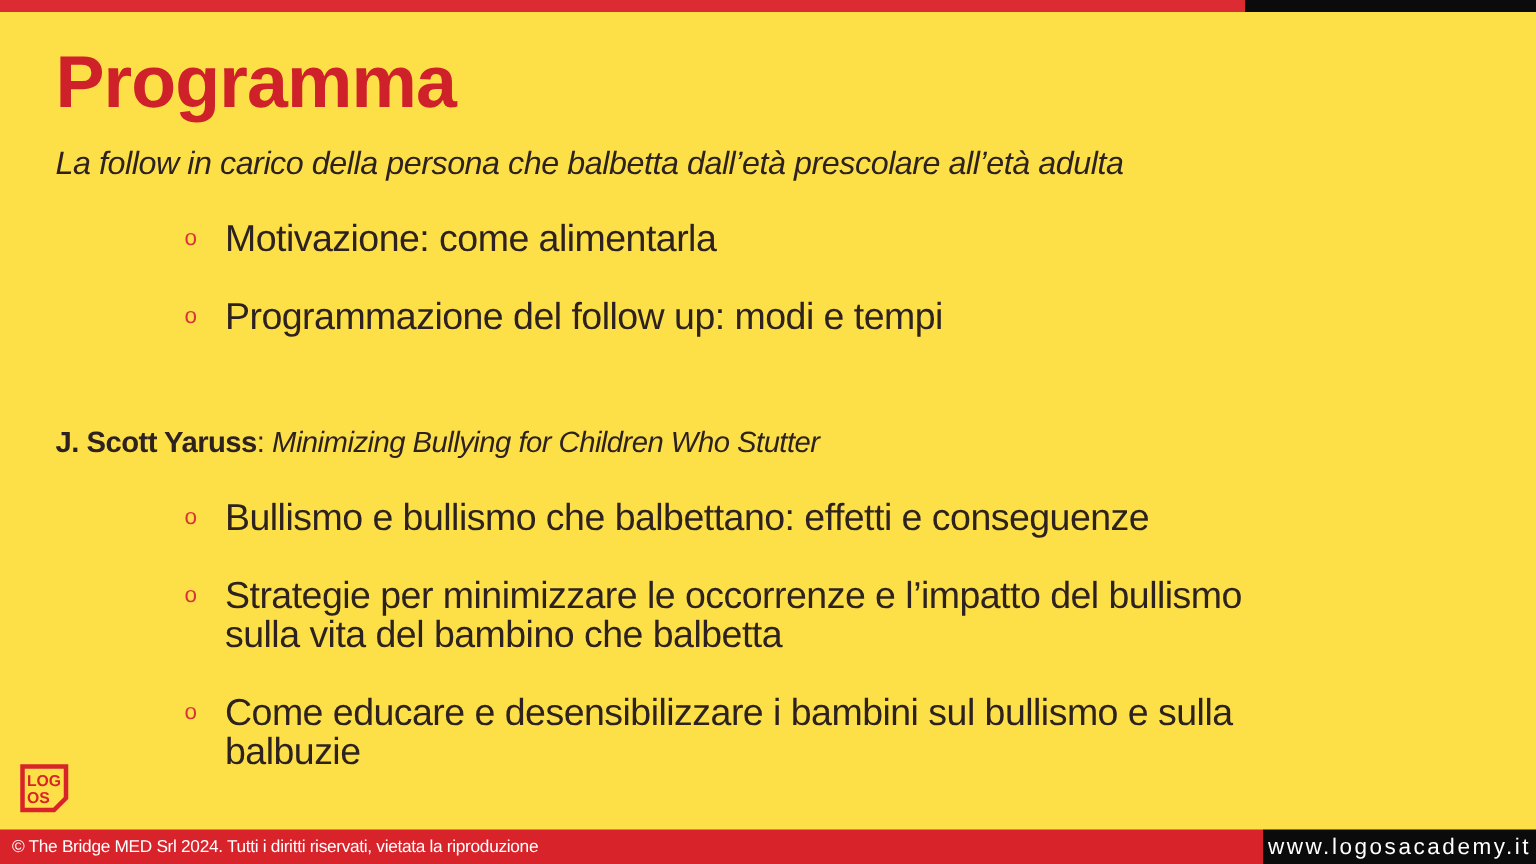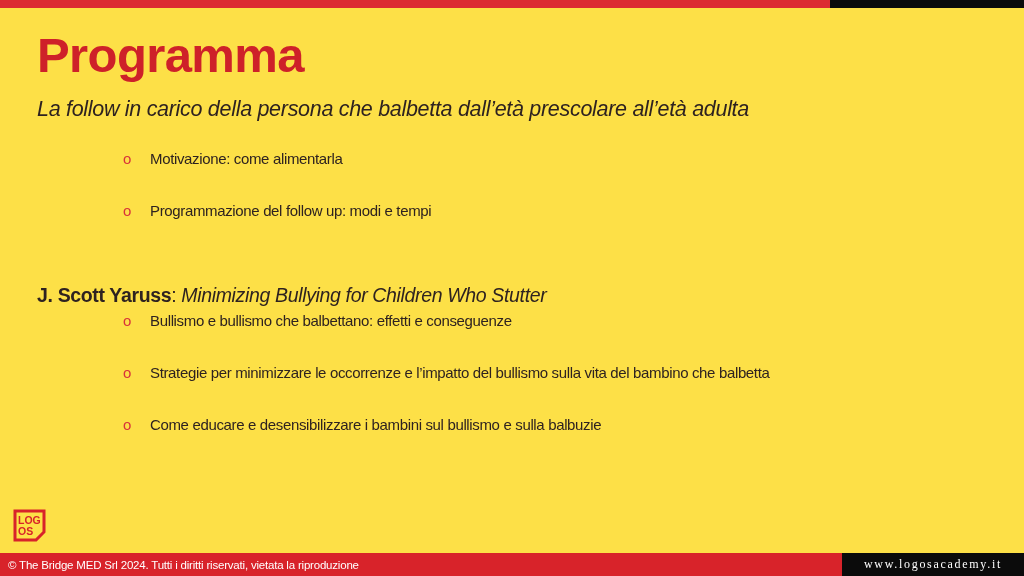--- a/index.html
+++ b/index.html
@@ -77,29 +77,30 @@
   .bullet-mark {
     width: 27px;
     flex: 0 0 27px;
     color: #d8323a;
     font-size: 15px;
     line-height: 26px;
     font-weight: normal;
   }
   .bullet-text {
     color: #2e2220;
-    font-size: 15px;
+    font-size: 25px;
     line-height: 26px;
     letter-spacing: -0.35px;
     max-width: 690px;
   }
 
   .speaker-row {
     padding-left: 37px;
     margin-top: 28px;
+    margin-bottom: 24px;
     color: #2e2220;
     font-size: 19.5px;
     line-height: 26px;
     letter-spacing: -0.35px;
   }
   .speaker-name {
     font-weight: bold;
   }
   .speaker-sep {
     font-weight: normal;
@@ -147,24 +148,23 @@
   .footer-black {
     flex: 1;
     height: 100%;
     background: #0b0b0b;
     display: flex;
     align-items: center;
     justify-content: center;
   }
   .footer-url {
     color: #ffffff;
-    font-size: 12px;
+    font-size: 15px;
     letter-spacing: 1.7px;
     white-space: nowrap;
-    font-family: Liberation Serif, serif;
   }
 </style>
 </head>
 <body>
 
 <div class="slide">
 
   <div class="topbar">
     <div class="topbar-red"></div>
     <div class="topbar-black"></div>

